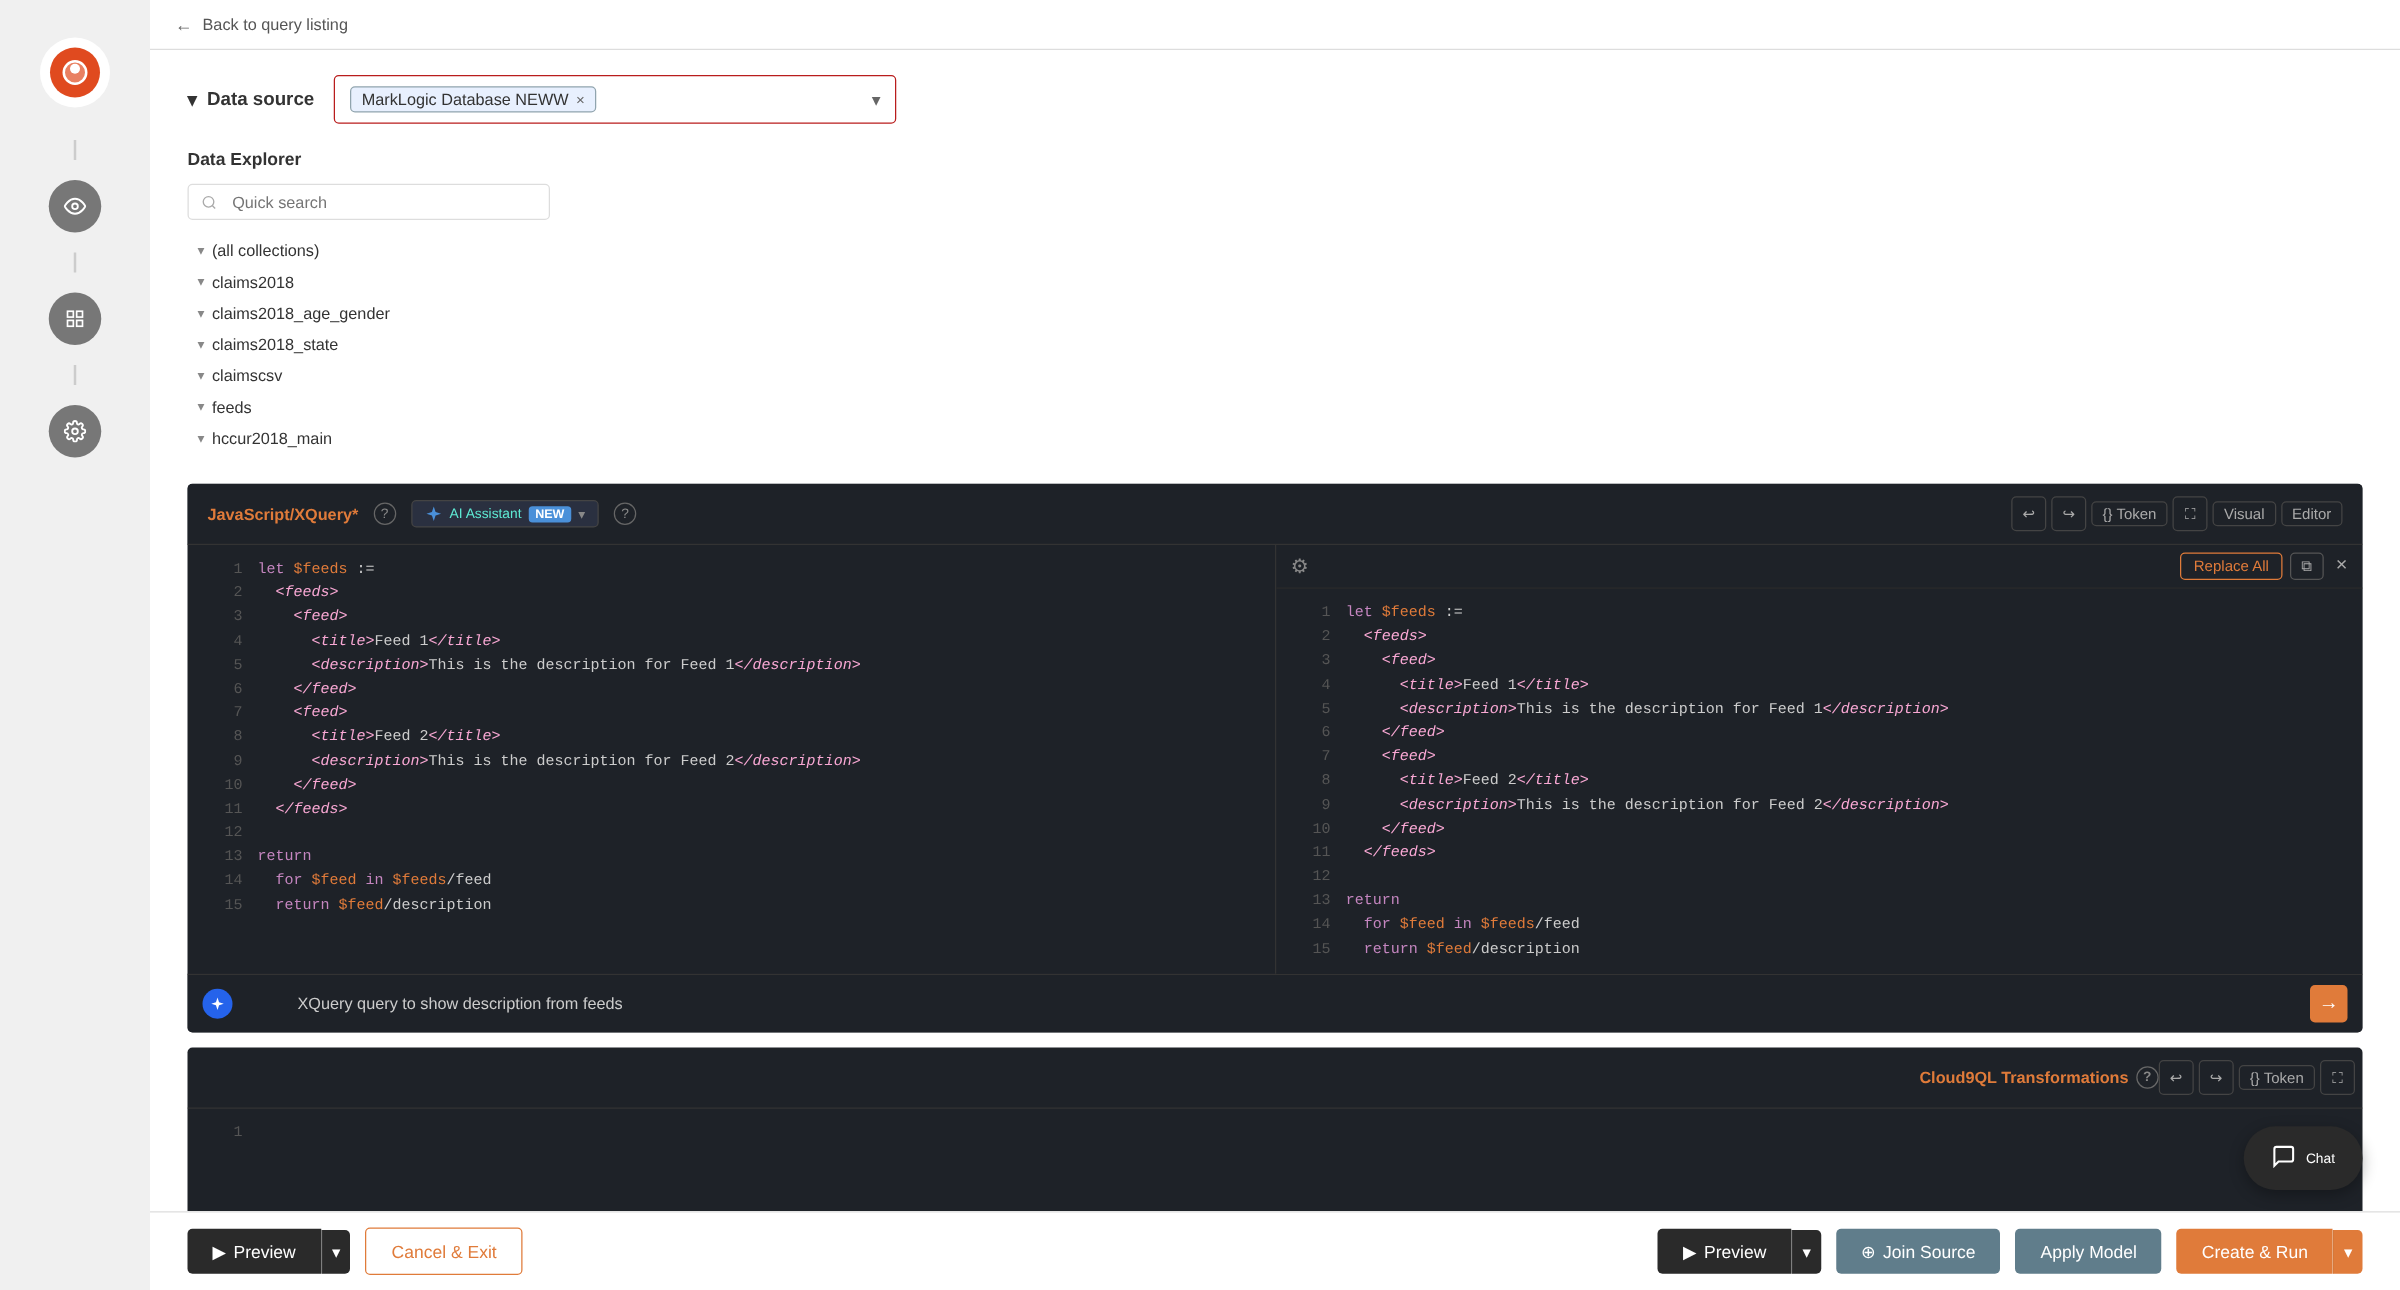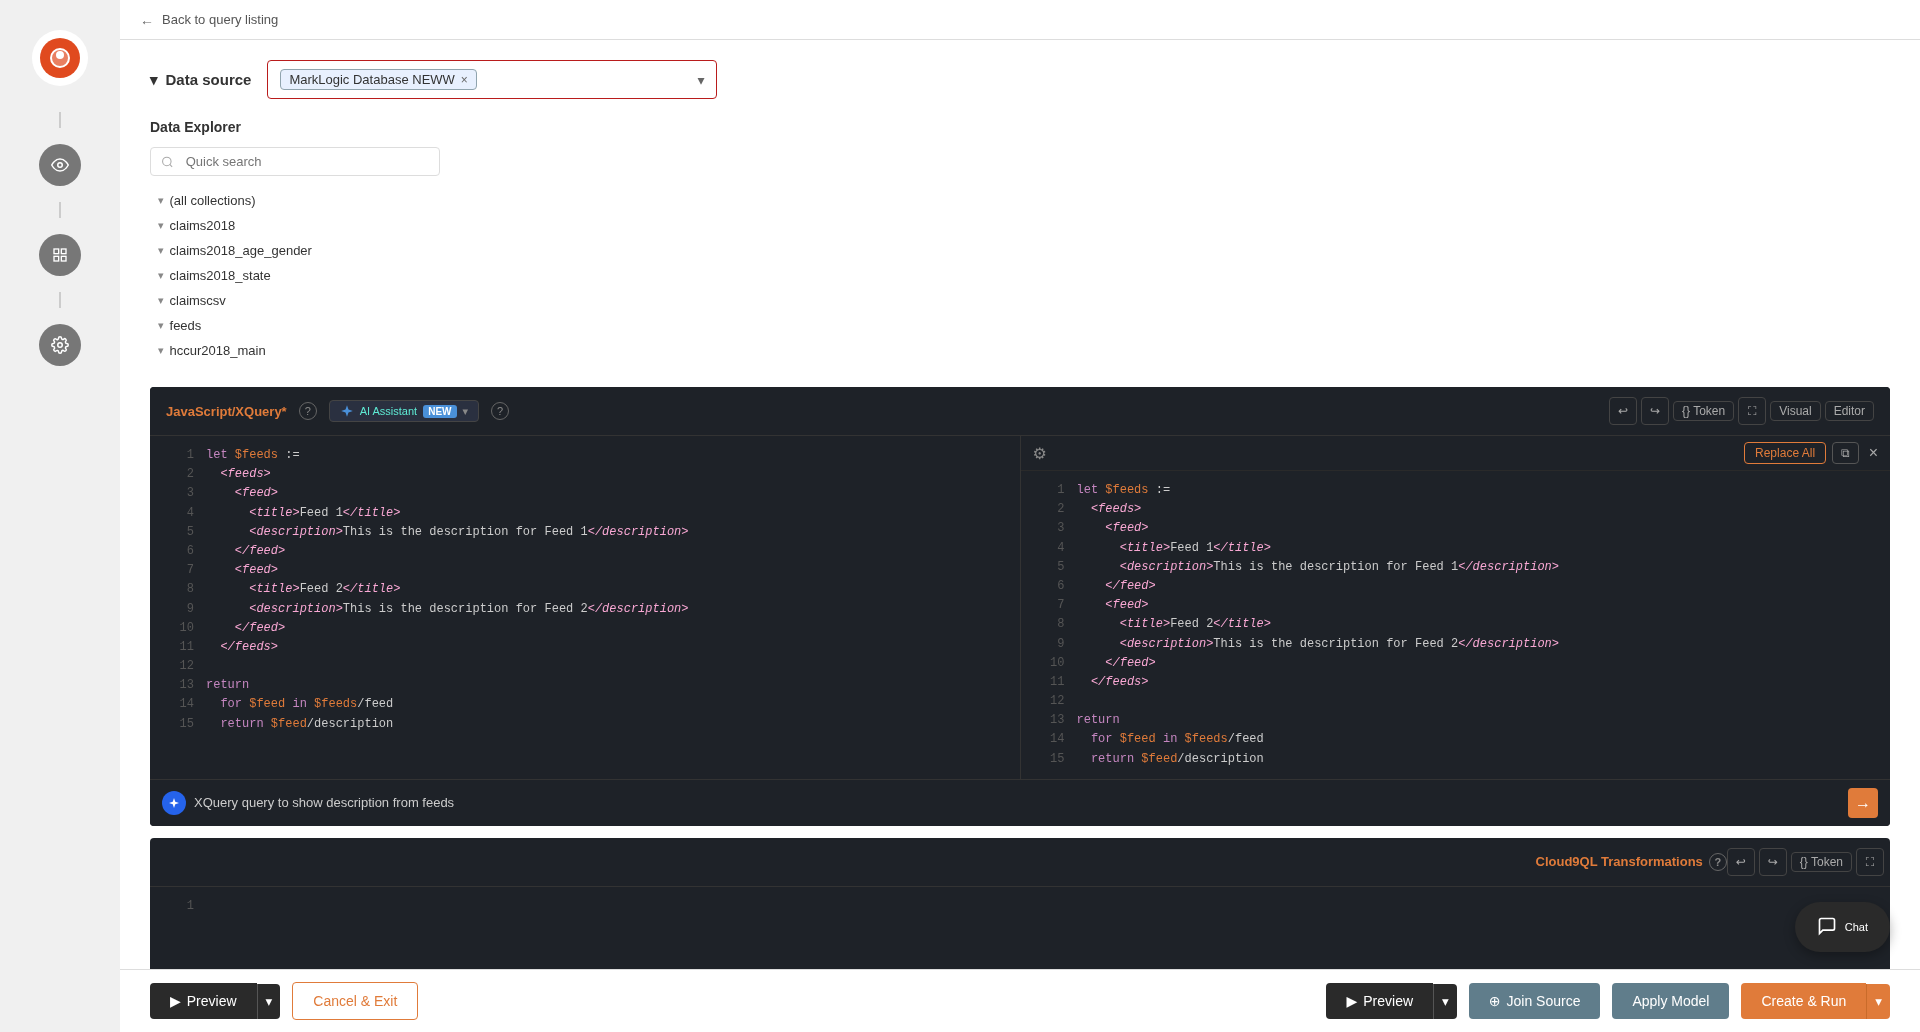--- a/index.html
+++ b/index.html
@@ -322,20 +322,21 @@
       width: 24px; height: 24px;
       background: #2563eb;
       border-radius: 50%;
       display: flex; align-items: center; justify-content: center;
       font-size: 12px; color: white;
     }
     .ai-prompt-text {
       flex: 1;
       color: #ccc;
       font-size: 13px;
+      margin-left: 44px;
     }
     .ai-send-btn {
       width: 30px; height: 30px;
       background: #e07b3a;
       border: none; border-radius: 4px;
       display: flex; align-items: center; justify-content: center;
       cursor: pointer;
       color: white; font-size: 16px;
     }
 

